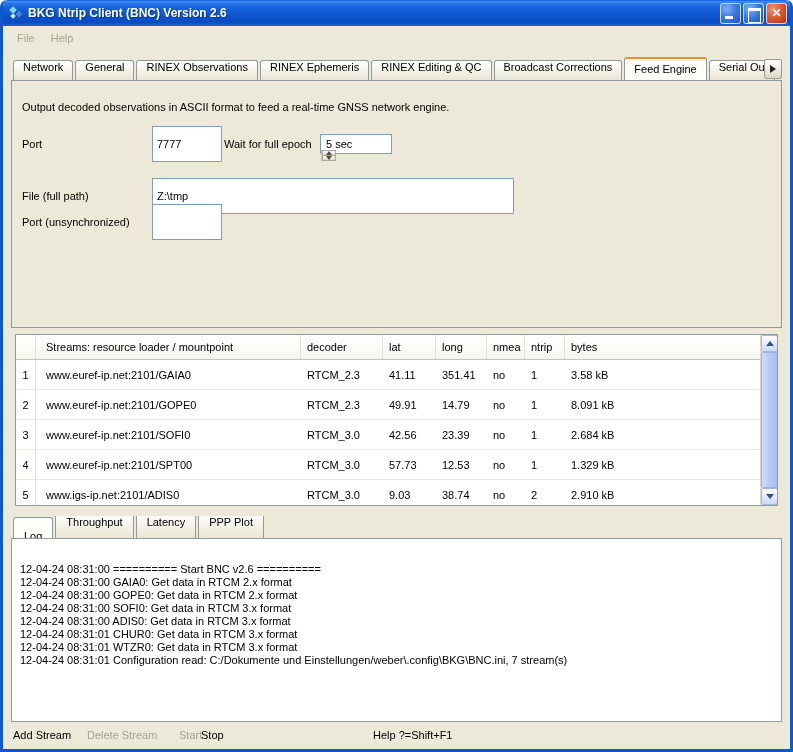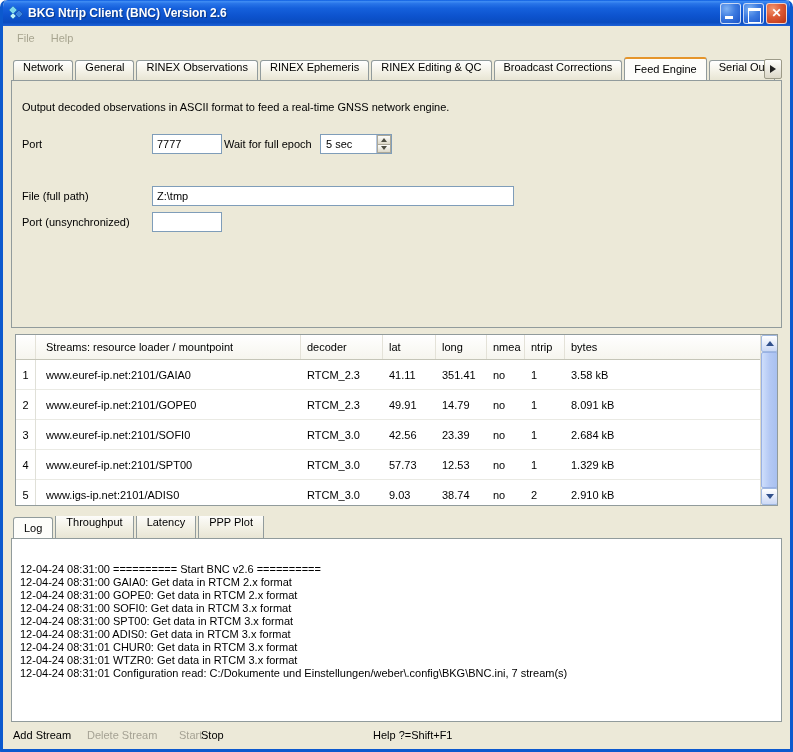--- a/index.html
+++ b/index.html
@@ -46,21 +46,21 @@
     background:linear-gradient(180deg,#FDFDFB,#DCD8C8); border:1px solid #9C9A88; border-radius:2px;
     display:flex; align-items:center; justify-content:center; cursor:pointer;
   }
   .tab-scroll::after { content:""; border-top:4px solid transparent; border-bottom:4px solid transparent; border-left:6px solid #202020; }
   
   .pane { position:relative; margin:0 8px; border:1px solid #919B9C; background:#ECE9D8; }
   .feed-pane { height:248px; }
   .desc { position:absolute; left:10px; top:20px; }
   .frow { position:absolute; height:22px; display:flex; align-items:center; }
   .flabel { display:inline-block; }
-  .tfield { height:20px; border:1px solid #7F9DB9; background:#fff; padding:2px 4px; font:11px "Liberation Sans",sans-serif; outline:none; }
+  .tfield { height:36px; border:1px solid #7F9DB9; background:#fff; padding:2px 4px; font:11px "Liberation Sans",sans-serif; outline:none; }
   .spinbox { display:inline-flex; height:20px; border:1px solid #7F9DB9; background:#fff; align-items:stretch; }
   .spin-text { padding:3px 4px 0 5px; }
   .spin-btns { width:15px; display:flex; flex-direction:column; border-left:1px solid #B5C7E0; }
   .spin-btn { flex:1; display:flex; align-items:center; justify-content:center;
     background:linear-gradient(180deg,#FDFDFB,#DCD8C8); border:1px solid #ACA899; cursor:pointer; }
   .spin-btn + .spin-btn { border-top:none; }
   .spin-btn.up::after { content:""; border-left:3px solid transparent; border-right:3px solid transparent; border-bottom:4px solid #4D4D42; }
   .spin-btn.down::after { content:""; border-left:3px solid transparent; border-right:3px solid transparent; border-top:4px solid #4D4D42; }
   
   .streams { position:relative; margin:6px 12px 0 12px; height:172px; border:1px solid #919B9C; background:#fff; overflow:hidden; }
@@ -79,21 +79,21 @@
     border:1px solid #A0B8E0; border-radius:2px; display:flex; align-items:center; justify-content:center; cursor:pointer; }
   .sb-btn.up { top:0; } .sb-btn.down { bottom:0; }
   .sb-btn.up::after { content:""; border-left:4px solid transparent; border-right:4px solid transparent; border-bottom:5px solid #30508C; }
   .sb-btn.down::after { content:""; border-left:4px solid transparent; border-right:4px solid transparent; border-top:5px solid #30508C; }
   .sb-thumb { position:absolute; left:0; top:17px; bottom:17px; width:17px;
     background:linear-gradient(90deg,#CEDEFB,#B4C9F4 50%,#A8C0F0); border:1px solid #98B1E4; border-radius:2px; cursor:grab; }
   
   .bottom-area { margin-top:10px; }
   .bottom-area .tab-strip { height:22px; margin-top:0; }
   .bottom-area .tab { height:26px; padding:3px 10px 2px; }
-  .bottom-area .tab.active { height:22px; padding-top:4px; border-top:1px solid #919B9C; background:#FDFDFA; }
+  .bottom-area .tab.active { height:22px; padding-top:12px; border-top:1px solid #919B9C; background:#FDFDFA; }
   .log-pane { height:184px; background:#fff; padding:24px 6px 0 8px; overflow:hidden; }
   .log-line { line-height:13px; white-space:nowrap; }
   
   .bottombar { position:relative; height:28px; }
   .bb-btn { position:absolute; top:7px; white-space:nowrap; cursor:pointer; }
   .bb-btn.disabled { color:#A5A294; cursor:default; }
 </style>
 </head>
 <body>
 
@@ -130,21 +130,21 @@
     <span class="tab-scroll"></span>
   </div>
 
   <div class="pane feed-pane">
     <div class="desc">Output decoded observations in ASCII format to feed a real-time GNSS network engine.</div>
 
     <div class="frow" style="left:10px; top:52px; width:760px;">
       <span class="flabel" style="width:130px;">Port</span>
       <input class="tfield" style="width: 70px;" value="7777">
       <span class="flabel" style="margin-left:2px; width:96px;">Wait for full epoch</span>
-      <span class="spinbox" style="width:72px;">
+      <span class="spinbox" style="width:72px;flex-direction:column;">
         <span class="spin-text" style="flex:1">5 sec</span>
         <span class="spin-btns">
           <span class="spin-btn up"></span>
           <span class="spin-btn down"></span>
         </span>
       </span>
     </div>
 
 
     <div class="frow" style="left:10px; top:104px; width:760px;">
@@ -234,21 +234,20 @@
       <span class="tab active">Log</span>
       <span class="tab">Throughput</span>
       <span class="tab">Latency</span>
       <span class="tab">PPP Plot</span>
     </div>
     <div class="pane log-pane">
       <div class="log-line">12-04-24 08:31:00 ========== Start BNC v2.6 ==========</div>
       <div class="log-line">12-04-24 08:31:00 GAIA0: Get data in RTCM 2.x format</div>
       <div class="log-line">12-04-24 08:31:00 GOPE0: Get data in RTCM 2.x format</div>
       <div class="log-line">12-04-24 08:31:00 SOFI0: Get data in RTCM 3.x format</div>
-      <div class="log-line">12-04-24 08:31:00 SPT00: Get data in RTCM 3.x format</div>
       <div class="log-line">12-04-24 08:31:00 ADIS0: Get data in RTCM 3.x format</div>
       <div class="log-line">12-04-24 08:31:01 CHUR0: Get data in RTCM 3.x format</div>
       <div class="log-line">12-04-24 08:31:01 WTZR0: Get data in RTCM 3.x format</div>
       <div class="log-line">12-04-24 08:31:01 Configuration read: C:/Dokumente und Einstellungen/weber\.config\BKG\BNC.ini, 7 stream(s)</div>
     </div>
   </div>
 
   <div class="bottombar">
     <span class="bb-btn" style="left:10px;">Add Stream</span>
     <span class="bb-btn disabled" style="left:84px;">Delete Stream</span>

